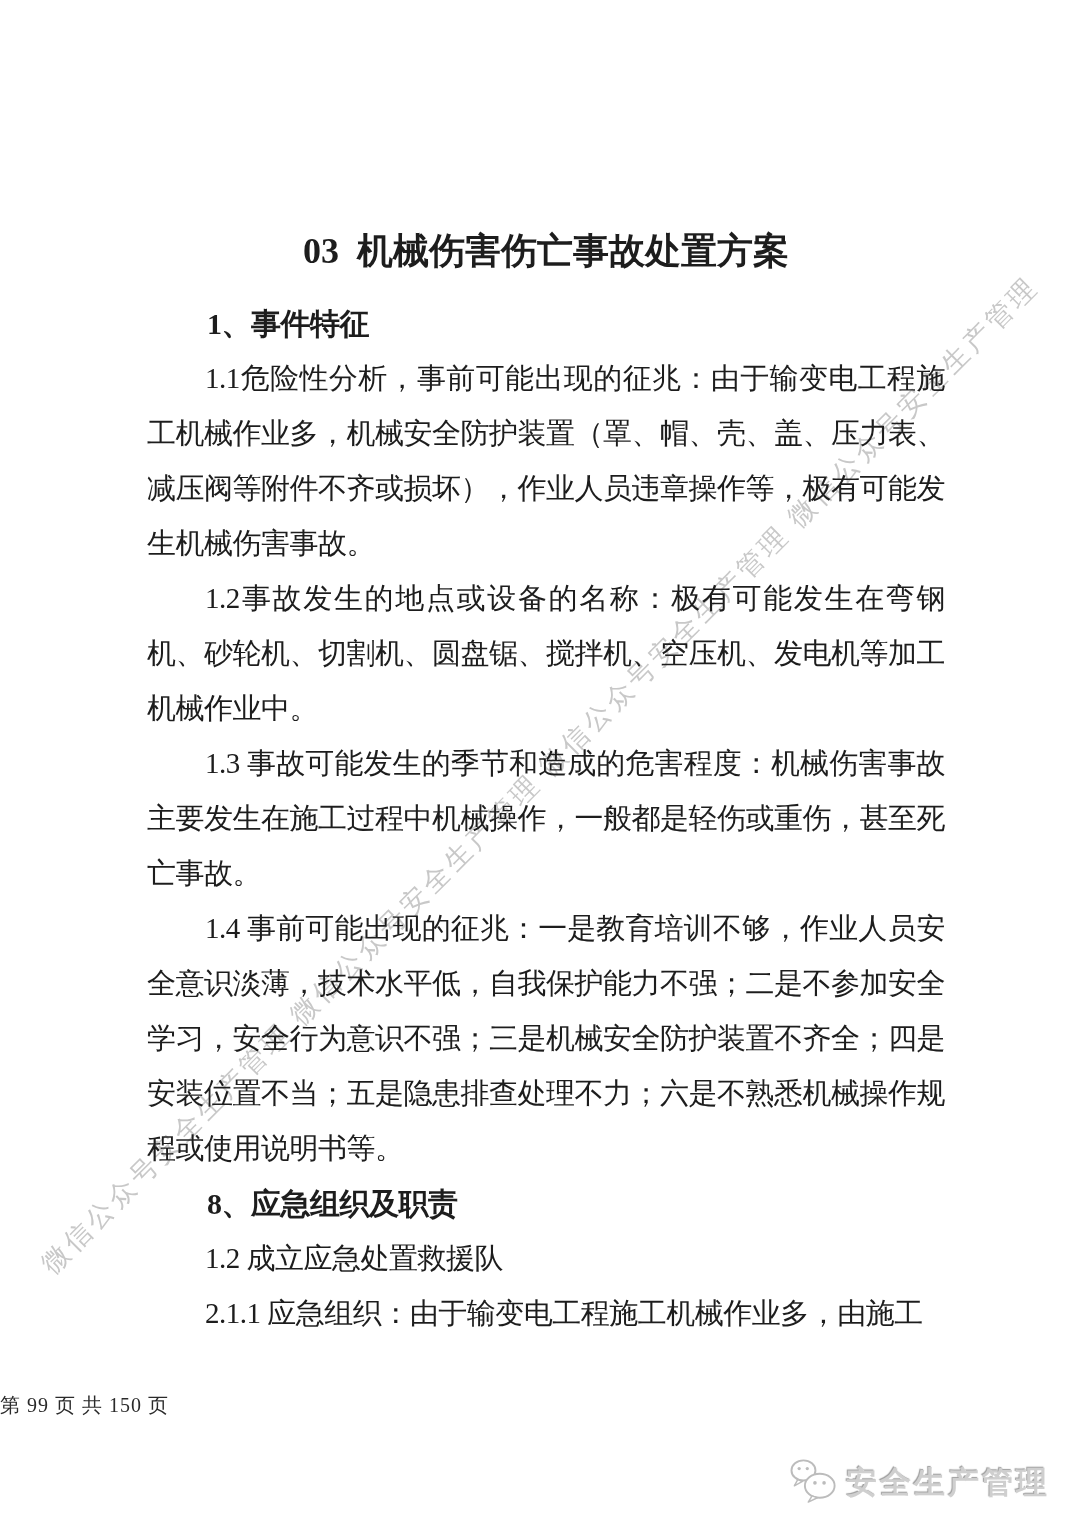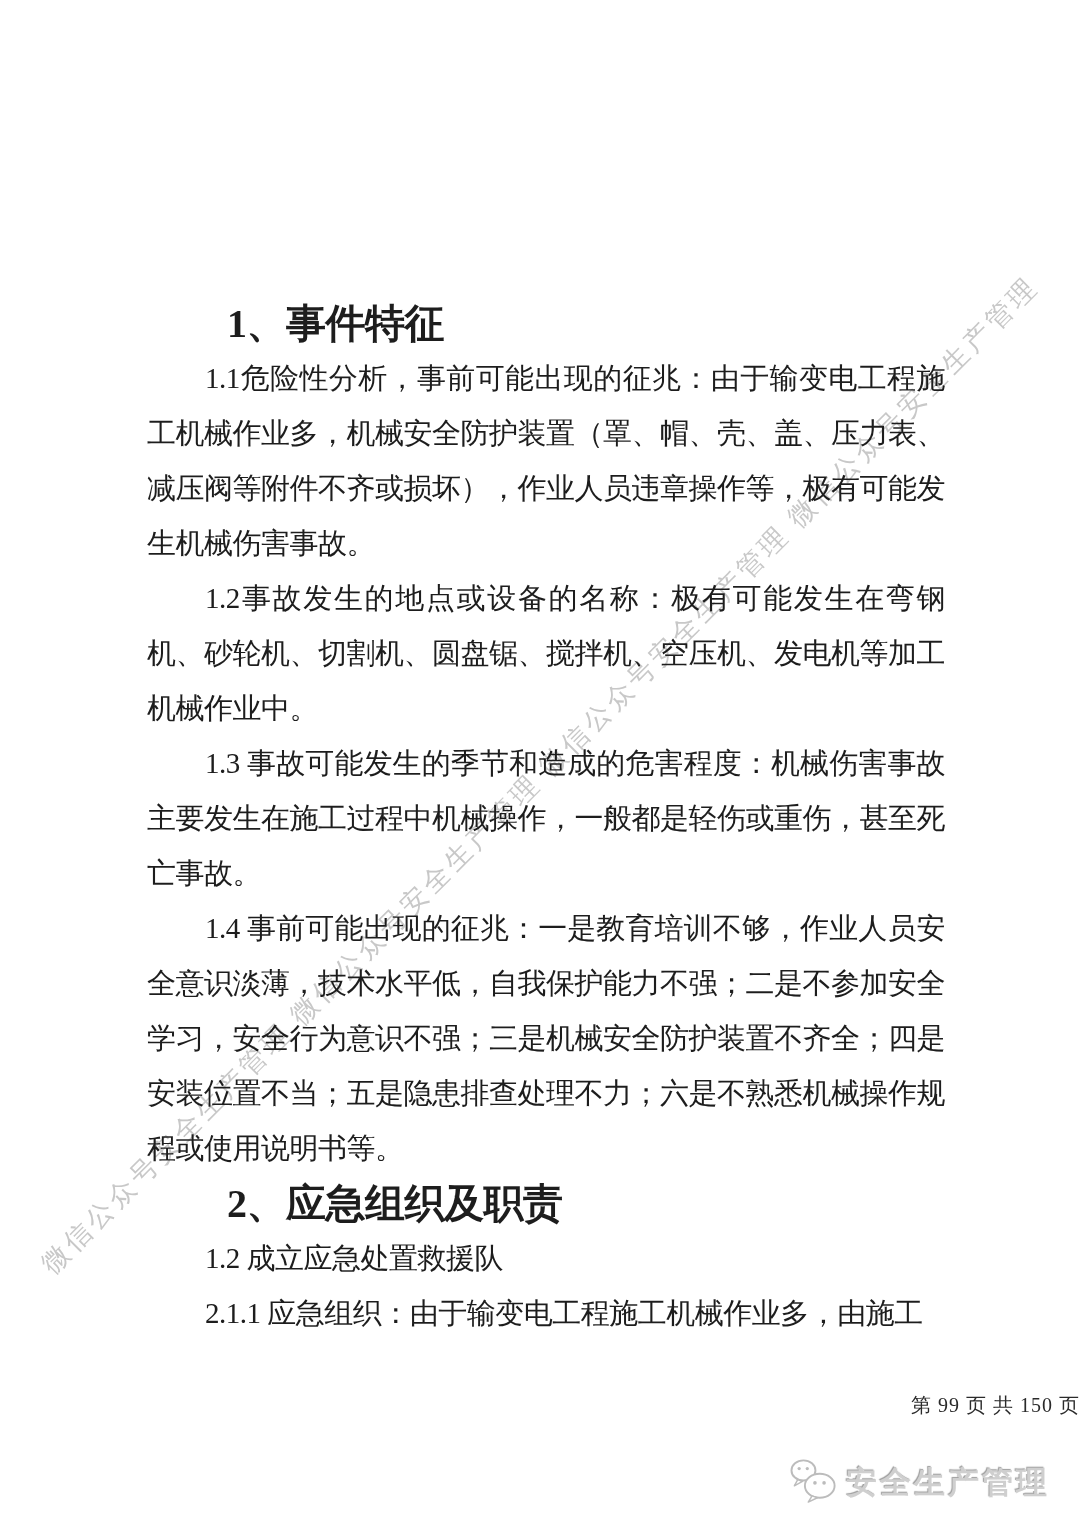--- a/index.html
+++ b/index.html
@@ -48,29 +48,29 @@
     position: absolute;
     left: 147px; top: 296px;
     width: 798px;
     font-size: 29px;
     line-height: 55px;
     letter-spacing: -0.5px;
     color: #1d1d1d;
     z-index: 1;
   }
   .body-flow .block { text-indent: 2em; }
-  .body-flow .heading { font-weight: bold; font-size: 40px; }
+  .body-flow .heading { font-weight: bold; font-size: 30px; }
   .body-flow .para { text-align: justify; }
 
   
   .page-footer {
     position: absolute;
     left: 0; top: 1392px;
     width: 1080px;
-    text-align: right;
+    text-align: left;
     font-size: 20px;
     letter-spacing: 1px;
     color: #2a2a2a;
     z-index: 1;
   }
 
   
   .brand-badge {
     position: absolute;
     right: 30px; top: 1458px;
@@ -90,28 +90,29 @@
   }
   .brand-icon { display: block; }
 </style>
 </head>
 <body>
 
 <div class="page">
 
   <div class="watermark">微信公众号安全生产管理 微信公众号安全生产管理 微信公众号安全生产管理 微信公众号安全生产管理</div>
 
+  <div class="doc-title">03  机械伤害伤亡事故处置方案</div>
 
   <div class="body-flow">
     <div class="block heading">1、事件特征</div>
     <div class="block para">1.1危险性分析，事前可能出现的征兆：由于输变电工程施工机械作业多，机械安全防护装置（罩、帽、壳、盖、压力表、减压阀等附件不齐或损坏），作业人员违章操作等，极有可能发生机械伤害事故。</div>
     <div class="block para">1.2事故发生的地点或设备的名称：极有可能发生在弯钢机、砂轮机、切割机、圆盘锯、搅拌机、空压机、发电机等加工机械作业中。</div>
     <div class="block para">1.3 事故可能发生的季节和造成的危害程度：机械伤害事故主要发生在施工过程中机械操作，一般都是轻伤或重伤，甚至死亡事故。</div>
     <div class="block para">1.4 事前可能出现的征兆：一是教育培训不够，作业人员安全意识淡薄，技术水平低，自我保护能力不强；二是不参加安全学习，安全行为意识不强；三是机械安全防护装置不齐全；四是安装位置不当；五是隐患排查处理不力；六是不熟悉机械操作规程或使用说明书等。</div>
-    <div class="block heading">2、应急组织及职责</div>
+    <div class="block heading">8、应急组织及职责</div>
     <div class="block para">1.2 成立应急处置救援队</div>
     <div class="block para">2.1.1 应急组织：由于输变电工程施工机械作业多，由施工</div>
   </div>
 
   <div class="page-footer">第 99 页 共 150 页</div>
 
   <div class="brand-badge">
     <span class="brand-icon">
       <svg width="48" height="46" viewBox="0 0 50 48" xmlns="http://www.w3.org/2000/svg">
 

